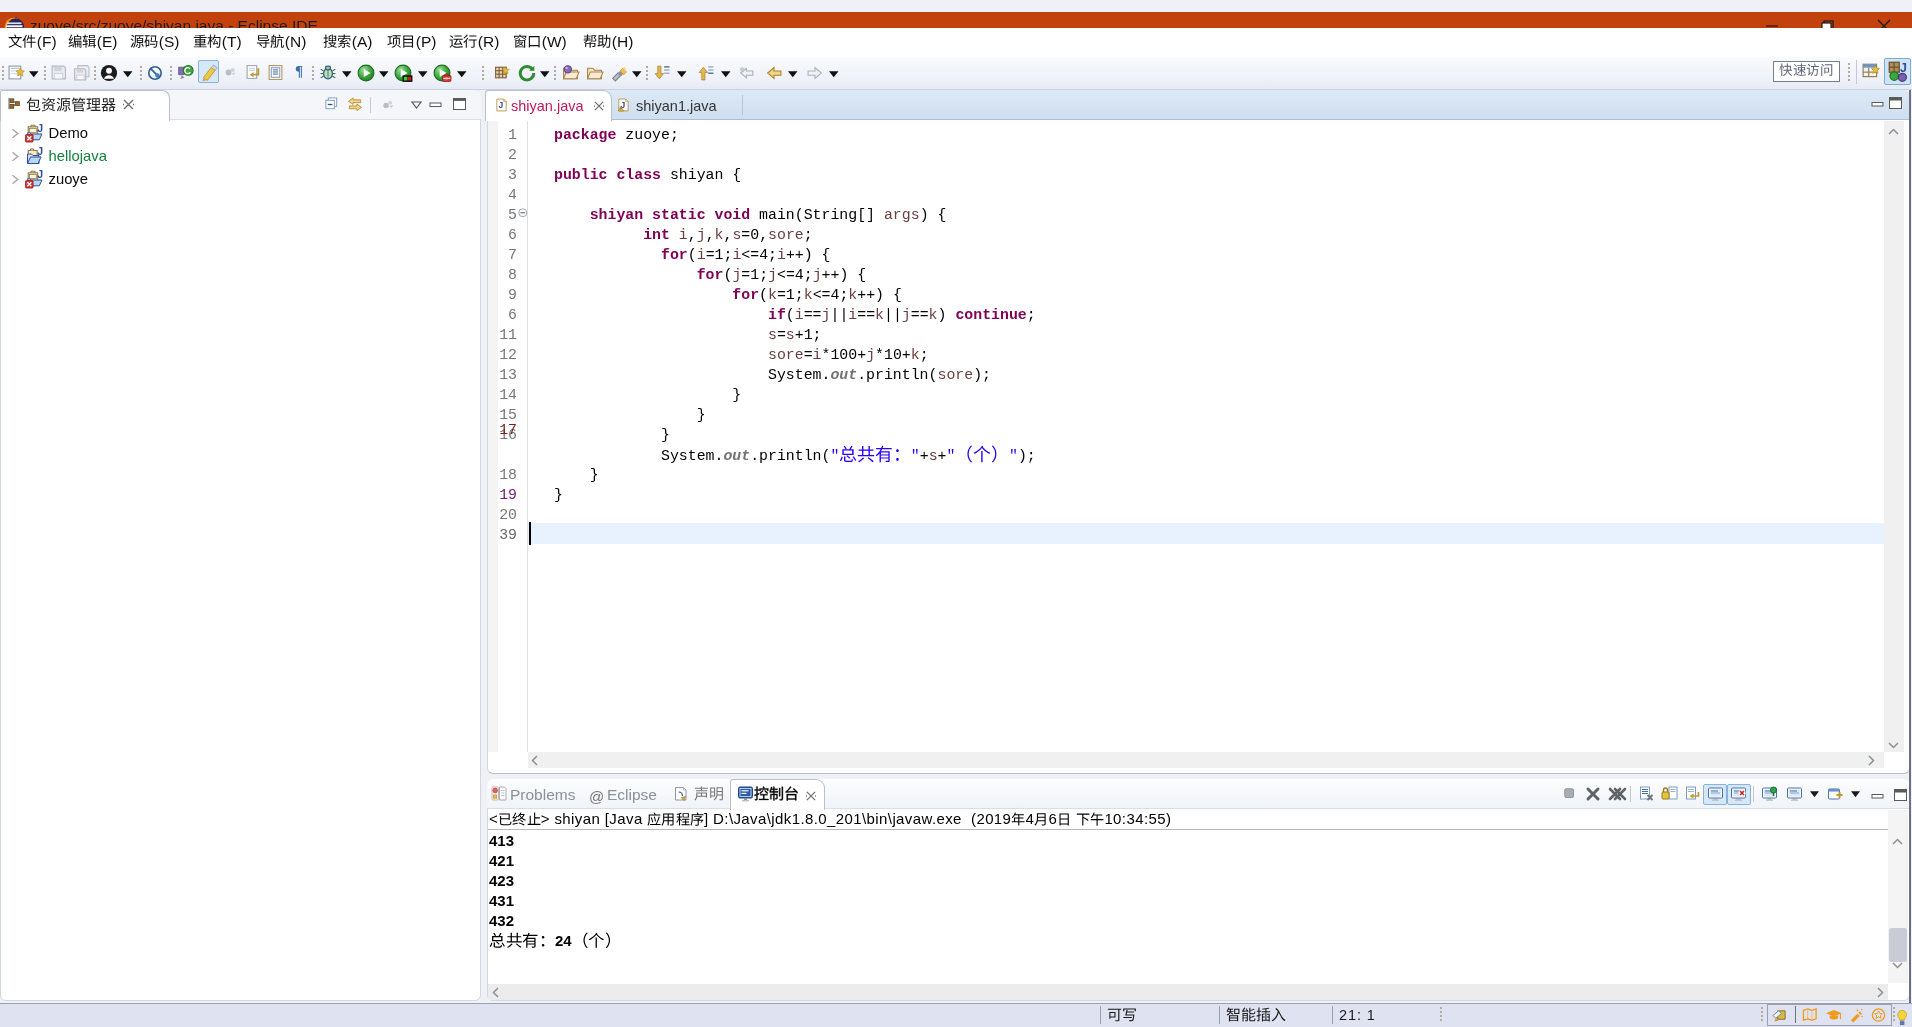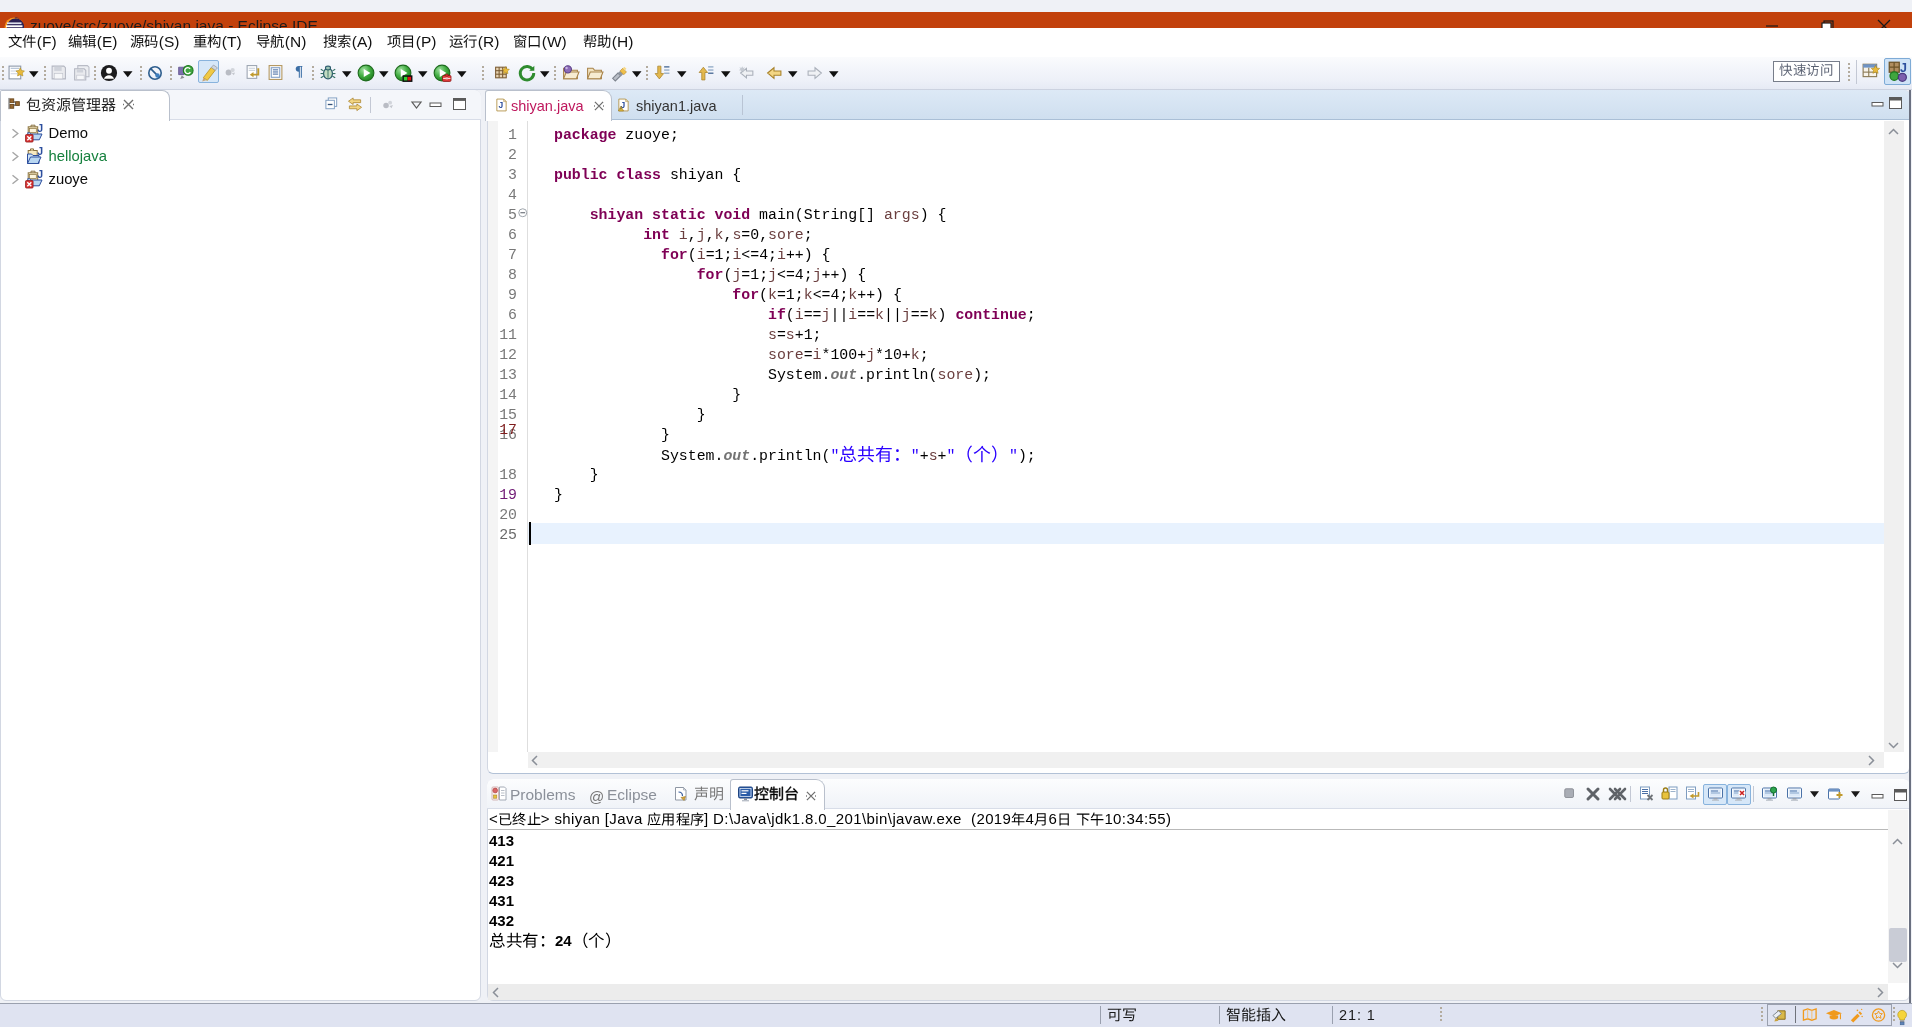--- a/index.html
+++ b/index.html
@@ -708,21 +708,21 @@
 <div class="ln" style="top:325px;color:#787878">11</div>
 <div class="ln" style="top:345px;color:#787878">12</div>
 <div class="ln" style="top:365px;color:#787878">13</div>
 <div class="ln" style="top:385px;color:#787878">14</div>
 <div class="ln" style="top:405px;color:#787878">15</div>
 <div class="ln" style="top:425px;color:#787878">16</div>
 <div class="ln" style="top:420px;color:#7f1d1d">17</div>
 <div class="ln" style="top:465px;color:#787878">18</div>
 <div class="ln" style="top:485px;color:#701a75">19</div>
 <div class="ln" style="top:505px;color:#787878">20</div>
-<div class="ln" style="top:525px;color:#6a6a6a">25</div>
+<div class="ln" style="top:525px;color:#6a6a6a">39</div>
 <div class="cl" style="top:125px"><b class="kw">package</b> zuoye;</div>
 <div class="cl" style="top:165px"><b class="kw">public class</b> shiyan {</div>
 <div class="cl" style="top:205px">&nbsp;&nbsp;&nbsp;&nbsp;<b class="kw">shiyan static void</b> main(String[] <span class="vr">args</span>) {</div>
 <div class="cl" style="top:225px">&nbsp;&nbsp;&nbsp;&nbsp;&nbsp;&nbsp;&nbsp;&nbsp;&nbsp;&nbsp;<b class="kw">int</b> <span class="vr">i</span>,<span class="vr">j</span>,<span class="vr">k</span>,<span class="vr">s</span>=0,<span class="vr">sore</span>;</div>
 <div class="cl" style="top:245px">&nbsp;&nbsp;&nbsp;&nbsp;&nbsp;&nbsp;&nbsp;&nbsp;&nbsp;&nbsp;&nbsp;&nbsp;<b class="kw">for</b>(<span class="vr">i</span>=1;<span class="vr">i</span>&lt;=4;<span class="vr">i</span>++) {</div>
 <div class="cl" style="top:265px">&nbsp;&nbsp;&nbsp;&nbsp;&nbsp;&nbsp;&nbsp;&nbsp;&nbsp;&nbsp;&nbsp;&nbsp;&nbsp;&nbsp;&nbsp;&nbsp;<b class="kw">for</b>(<span class="vr">j</span>=1;<span class="vr">j</span>&lt;=4;<span class="vr">j</span>++) {</div>
 <div class="cl" style="top:285px">&nbsp;&nbsp;&nbsp;&nbsp;&nbsp;&nbsp;&nbsp;&nbsp;&nbsp;&nbsp;&nbsp;&nbsp;&nbsp;&nbsp;&nbsp;&nbsp;&nbsp;&nbsp;&nbsp;&nbsp;<b class="kw">for</b>(<span class="vr">k</span>=1;<span class="vr">k</span>&lt;=4;<span class="vr">k</span>++) {</div>
 <div class="cl" style="top:305px">&nbsp;&nbsp;&nbsp;&nbsp;&nbsp;&nbsp;&nbsp;&nbsp;&nbsp;&nbsp;&nbsp;&nbsp;&nbsp;&nbsp;&nbsp;&nbsp;&nbsp;&nbsp;&nbsp;&nbsp;&nbsp;&nbsp;&nbsp;&nbsp;<b class="kw">if</b>(<span class="vr">i</span>==<span class="vr">j</span>||<span class="vr">i</span>==<span class="vr">k</span>||<span class="vr">j</span>==<span class="vr">k</span>) <b class="kw">continue</b>;</div>
 <div class="cl" style="top:325px">&nbsp;&nbsp;&nbsp;&nbsp;&nbsp;&nbsp;&nbsp;&nbsp;&nbsp;&nbsp;&nbsp;&nbsp;&nbsp;&nbsp;&nbsp;&nbsp;&nbsp;&nbsp;&nbsp;&nbsp;&nbsp;&nbsp;&nbsp;&nbsp;<span class="vr">s</span>=<span class="vr">s</span>+1;</div>
 <div class="cl" style="top:345px">&nbsp;&nbsp;&nbsp;&nbsp;&nbsp;&nbsp;&nbsp;&nbsp;&nbsp;&nbsp;&nbsp;&nbsp;&nbsp;&nbsp;&nbsp;&nbsp;&nbsp;&nbsp;&nbsp;&nbsp;&nbsp;&nbsp;&nbsp;&nbsp;<span class="vr">sore</span>=<span class="vr">i</span>*100+<span class="vr">j</span>*10+<span class="vr">k</span>;</div>

